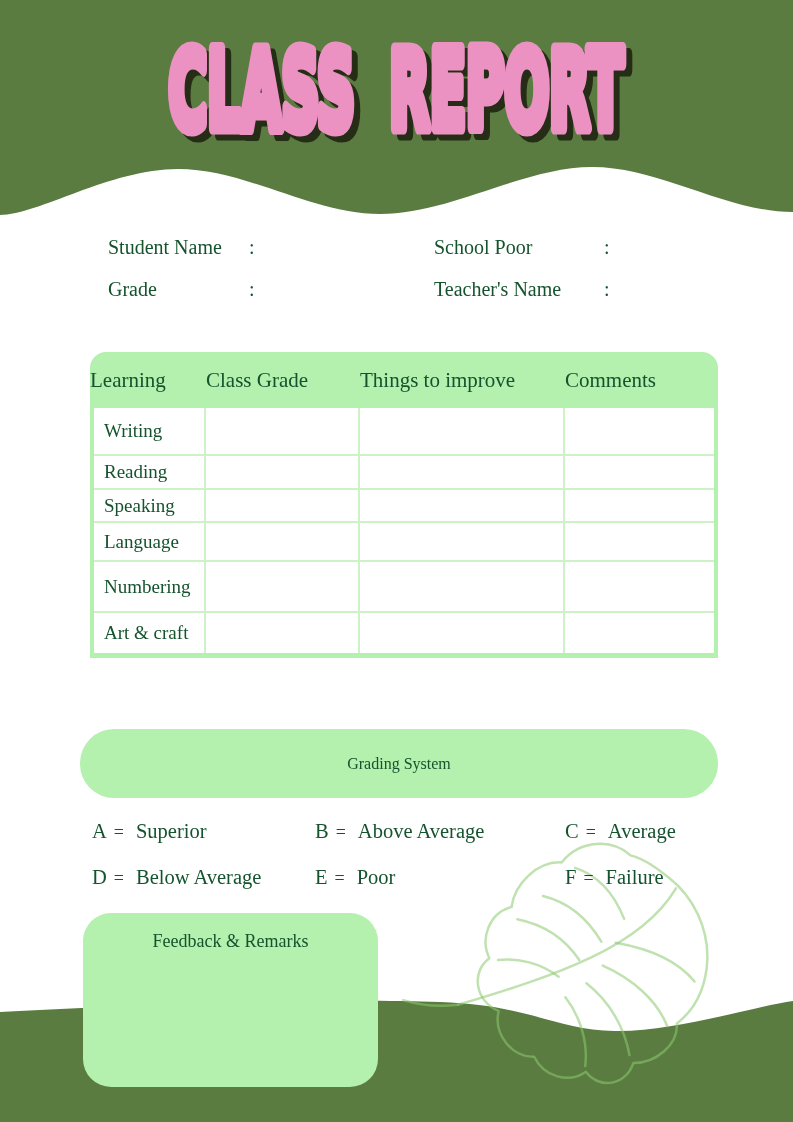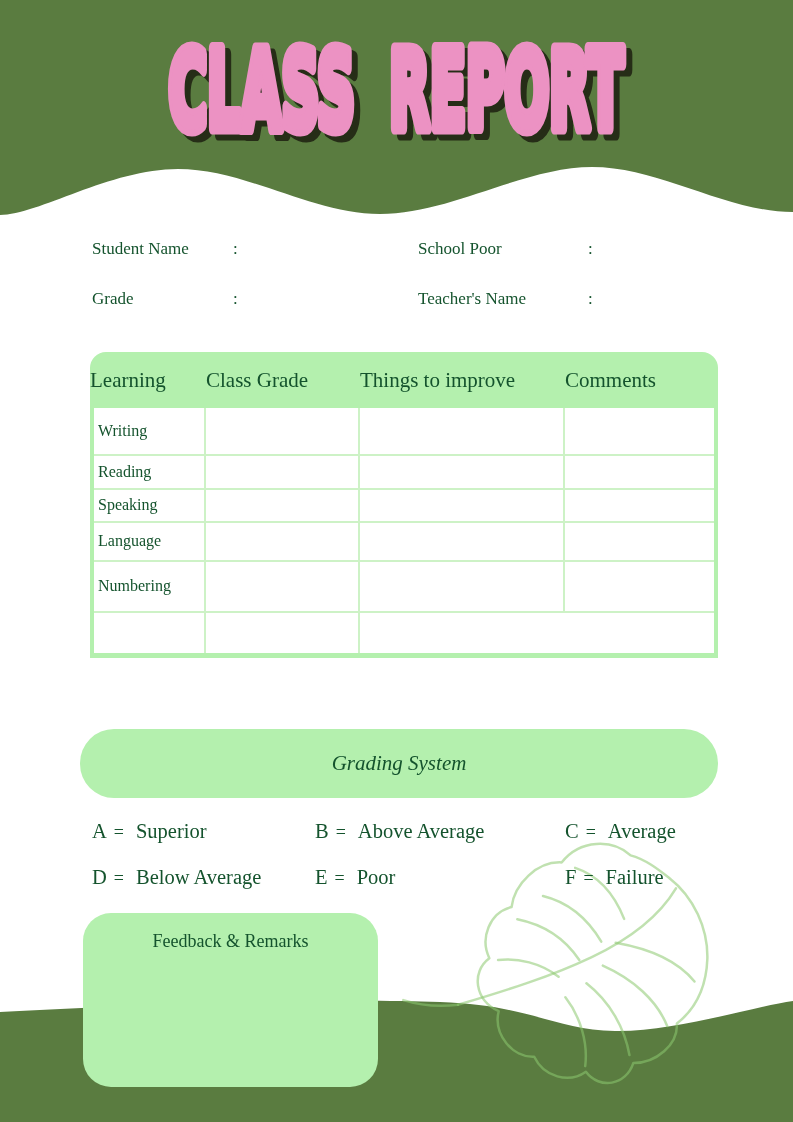--- a/index.html
+++ b/index.html
@@ -11,23 +11,23 @@
     background:#ffffff;
     overflow:hidden;
     font-family:"Liberation Serif", serif;
     color:#14532d;
   }
   .bg-layer { position:absolute; inset:0; width:793px; height:1122px; z-index:0; pointer-events:none; }
   .content { position:absolute; inset:0; z-index:1; }
 
   
   .fields {
-    position:absolute; left:92px; top:232px; width:620px;
-    display:grid; grid-template-columns:326px auto; row-gap:24px;
-    font-size:17px;
+    position:absolute; left:108px; top:232px; width:620px;
+    display:grid; grid-template-columns:326px auto; row-gap:16px;
+    font-size:20px;
   }
   .field { display:flex; align-items:baseline; height:26px; }
   .field .flabel { display:inline-block; }
   .field.left-col .flabel  { width:141px; }
   .field.right-col .flabel { width:170px; }
   .field .fcolon { display:inline-block; width:14px; }
   .field .fvalue { flex:1; min-height:22px; }
 
   
   .report-table { position:absolute; left:90px; top:352px; width:628px; }
@@ -45,29 +45,28 @@
   .trow:nth-child(4){ height:39px; }
   .trow:nth-child(5){ height:51px; }
   .trow:nth-child(6){ height:40px; }
   .trow:nth-child(7){ height:55px; }
   .tcell {
     border-right:2px solid #cdf2c6; border-bottom:2px solid #cdf2c6;
     display:flex; align-items:center;
   }
   .tcell:last-child { border-right:none; }
   .trow:last-child .tcell { border-bottom:none; }
-  .tcell.rowlabel { padding-left:4px; font-size:16px; line-height:1.15; }
+  .tcell.rowlabel { padding-left:10px; font-size:19px; line-height:1.15; }
 
   
   .grading-pill {
     position:absolute; left:80px; top:729px; width:638px; height:69px;
     background:#b4f0ae; border-radius:34px;
     display:flex; align-items:center; justify-content:center;
-    font-size:21px;
-    font-style:italic;
+    font-size:16px;
   }
   .legend {
     position:absolute; left:92px; top:820px; width:625px;
     display:grid; grid-template-columns:223px 250px auto; row-gap:14px;
     font-size:20.5px;
   }
   .legend-item { display:flex; align-items:baseline; height:32px; }
   .legend-item .eq { margin:0 12px 0 7px; font-size:18px; }
 
   
@@ -167,20 +166,21 @@
           <div class="tcell"></div>
           <div class="tcell"></div>
         </div>
         <div class="trow">
           <div class="tcell rowlabel">Numbering</div>
           <div class="tcell"></div>
           <div class="tcell"></div>
           <div class="tcell"></div>
         </div>
         <div class="trow">
+          <div class="tcell rowlabel">Art &amp; craft</div>
           <div class="tcell"></div>
           <div class="tcell"></div>
           <div class="tcell"></div>
         </div>
       </div>
     </div>
 
     <div class="grading-pill">
       <span>Grading System</span>
     </div>

